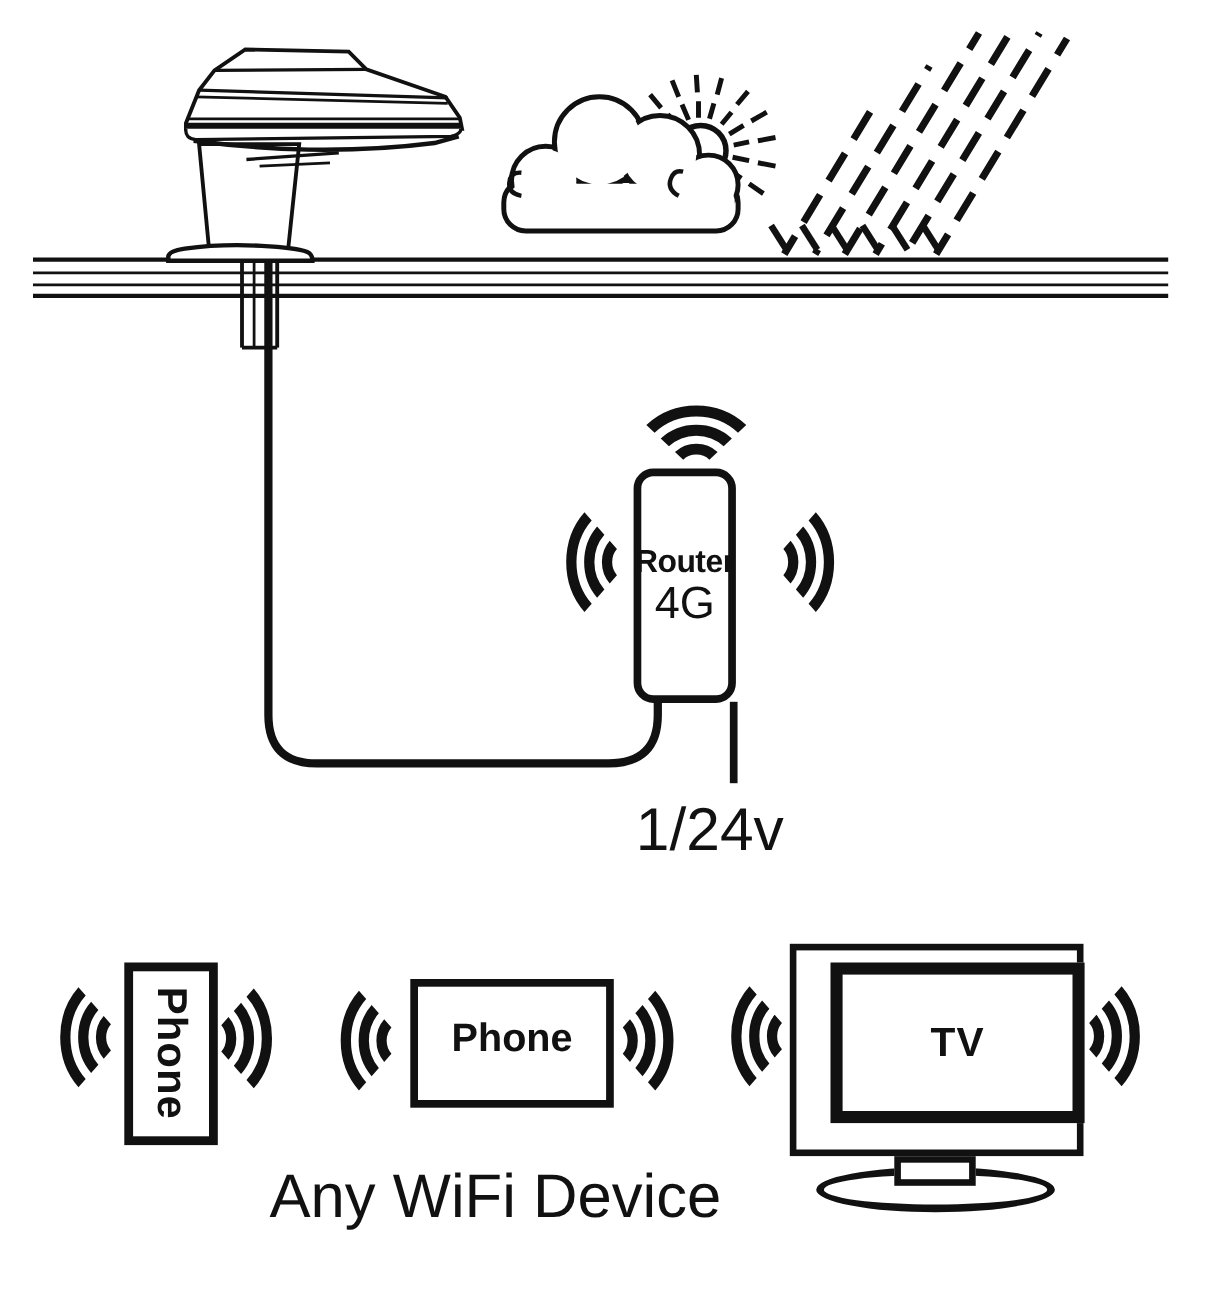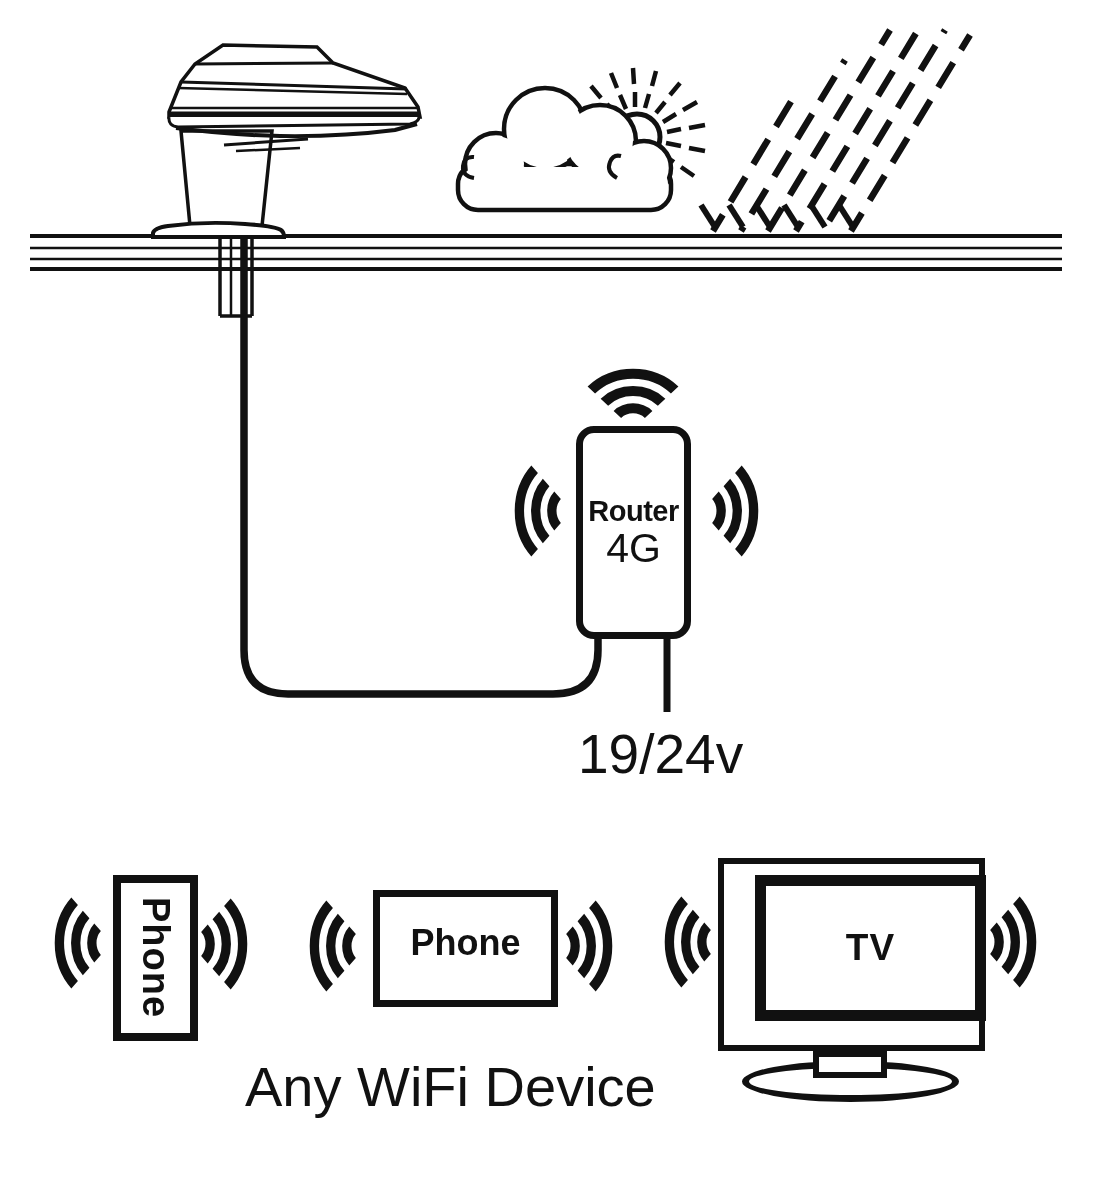--- a/index.html
+++ b/index.html
@@ -3,21 +3,21 @@
 <meta charset="utf-8">
 <style>
   :root { --ink:#111111; --bg:#ffffff; }
   * { margin:0; padding:0; box-sizing:border-box; }
   html,body { background:var(--bg); }
   body { color:var(--ink); font-family:"Liberation Sans", sans-serif; }
   .scene { position:relative; width:1097px; height:1182px; background:var(--bg); overflow:hidden; }
   .scene > svg.canvas { position:absolute; left:0; top:0; z-index:1; }
 
   
-  .router-box { position:absolute; left:576px; top:426px; width:115px; height:213px;
+  .router-box { position:absolute; left:576px; top:426px; width:93px; height:213px;
     border:7px solid var(--ink); border-radius:18px; background:var(--bg); z-index:3;
     display:flex; flex-direction:column; align-items:center; justify-content:center; }
   .router-label { font-size:29px; font-weight:700; line-height:1.05; letter-spacing:-0.5px; }
   .router-net  { font-size:41px; font-weight:400; line-height:1.0; margin-top:1px; }
 
   
   .power-label { position:absolute; left:578px; top:722px; font-size:55px; font-weight:400;
     letter-spacing:0px; z-index:3; }
 
   
@@ -205,21 +205,21 @@
         <path d="M18.9,56.9 A44,44 0 0 1 81.1,56.9"></path>
         <path d="M4.7,42.7 A64,64 0 0 1 95.3,42.7"></path>
       </svg>
     </div>
 
   <div class="router-box">
     <div class="router-label">Router</div>
     <div class="router-net">4G</div>
   </div>
 
-  <div class="power-label">19/24v</div>
+  <div class="power-label">1/24v</div>
 
   <div class="phone-box">
     <span class="vtext">Phone</span>
   </div>
 
   <div class="tablet-box">
     <span class="label">Phone</span>
   </div>
 
   <div class="tv-base"></div>

